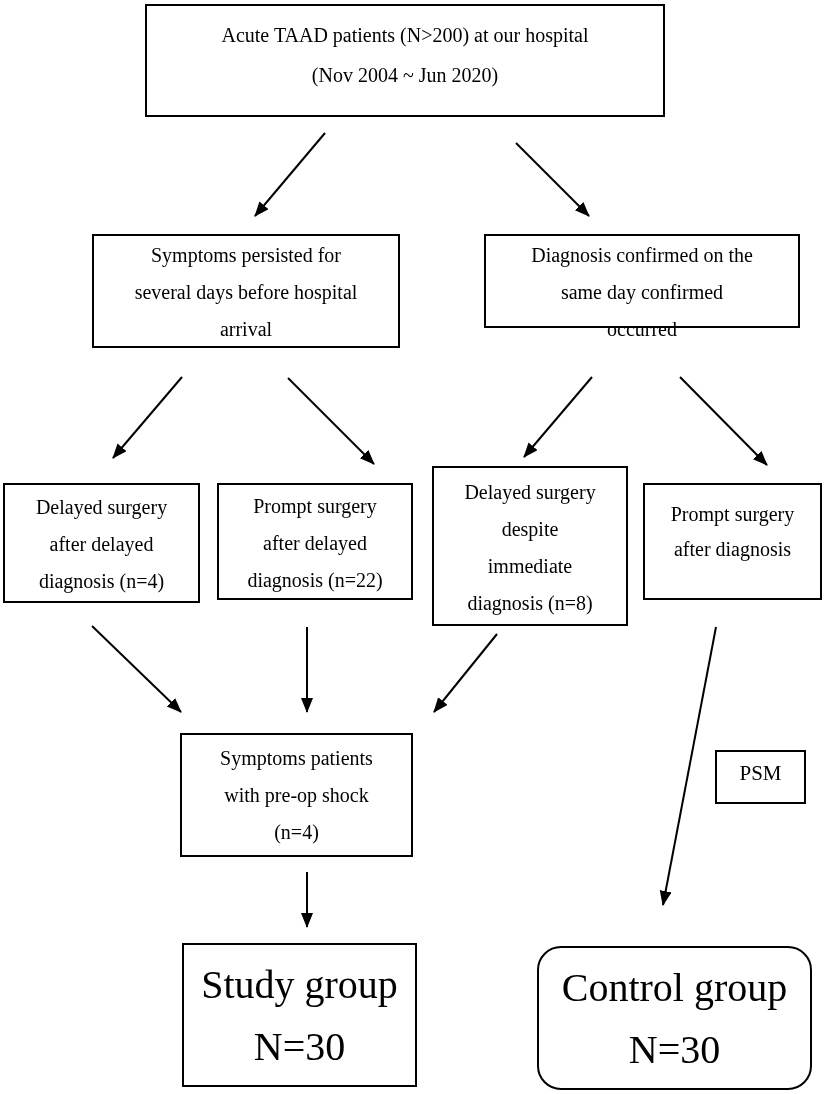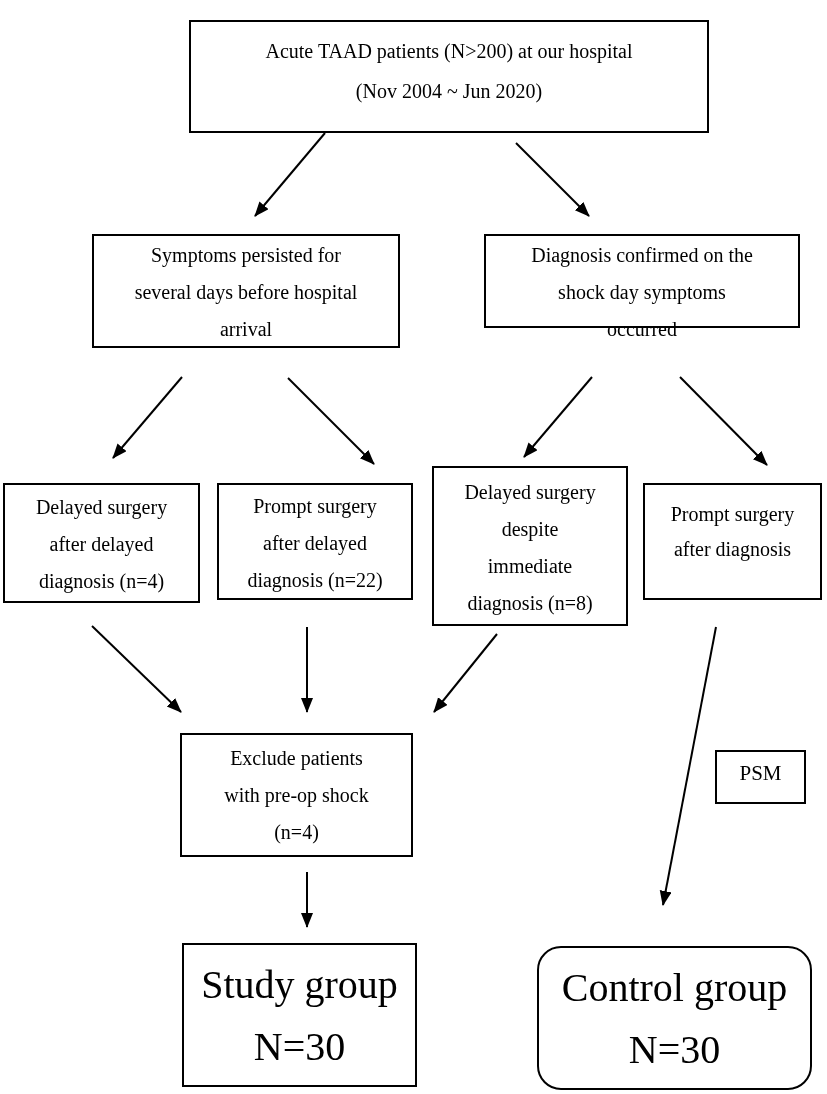--- a/index.html
+++ b/index.html
@@ -29,21 +29,21 @@
     border: 2px solid #000000;
     background: #ffffff;
     text-align: center;
   }
   .node .line {
     font-size: 20px;
     line-height: 37px;
     white-space: nowrap;
   }
   
-  .box-total       { left: 145px; top: 20px;   width: 520px; height: 113px; padding-top: 9px; margin-left: 44px; }
+  .box-total       { left: 145px; top: 4px;   width: 520px; height: 113px; padding-top: 9px; }
   .box-total .line { line-height: 40px; }
   
   .box-symptoms    { left: 92px;  top: 234px; width: 308px; height: 114px; padding-top: 1px; font-family: Liberation Serif, serif; }
   .box-samedaydx   { left: 484px; top: 234px; width: 316px; height: 94px; padding-top: 1px; }
   
   .box-del-del     { left: 3px;   top: 483px; width: 197px; height: 120px; padding-top: 4px; }
   .box-prompt-del  { left: 217px; top: 483px; width: 196px; height: 117px; padding-top: 3px; }
   .box-del-imm     { left: 432px; top: 466px; width: 196px; height: 160px; padding-top: 6px; }
   .box-prompt-dx   { left: 643px; top: 483px; width: 179px; height: 117px; padding-top: 12px; }
   .box-prompt-dx .line { line-height: 35px; }
@@ -86,21 +86,21 @@
   </div>
 
   <div class="node box-symptoms">
     <div class="line">Symptoms persisted for</div>
     <div class="line">several days before hospital</div>
     <div class="line">arrival</div>
   </div>
 
   <div class="node box-samedaydx">
     <div class="line">Diagnosis confirmed on the</div>
-    <div class="line">shock day symptoms</div>
+    <div class="line">same day confirmed</div>
     <div class="line">occurred</div>
   </div>
 
   <div class="node box-del-del">
     <div class="line">Delayed surgery</div>
     <div class="line">after delayed</div>
     <div class="line">diagnosis (n=4)</div>
   </div>
 
   <div class="node box-prompt-del">
@@ -115,21 +115,21 @@
     <div class="line">immediate</div>
     <div class="line">diagnosis (n=8)</div>
   </div>
 
   <div class="node box-prompt-dx">
     <div class="line">Prompt surgery</div>
     <div class="line">after diagnosis</div>
   </div>
 
   <div class="node box-exclude">
-    <div class="line">Exclude patients</div>
+    <div class="line">Symptoms patients</div>
     <div class="line">with pre-op shock</div>
     <div class="line">(n=4)</div>
   </div>
 
   <div class="node box-psm">
     <div class="line">PSM</div>
   </div>
 
   <div class="node box-study">
     <div class="line">Study group</div>

